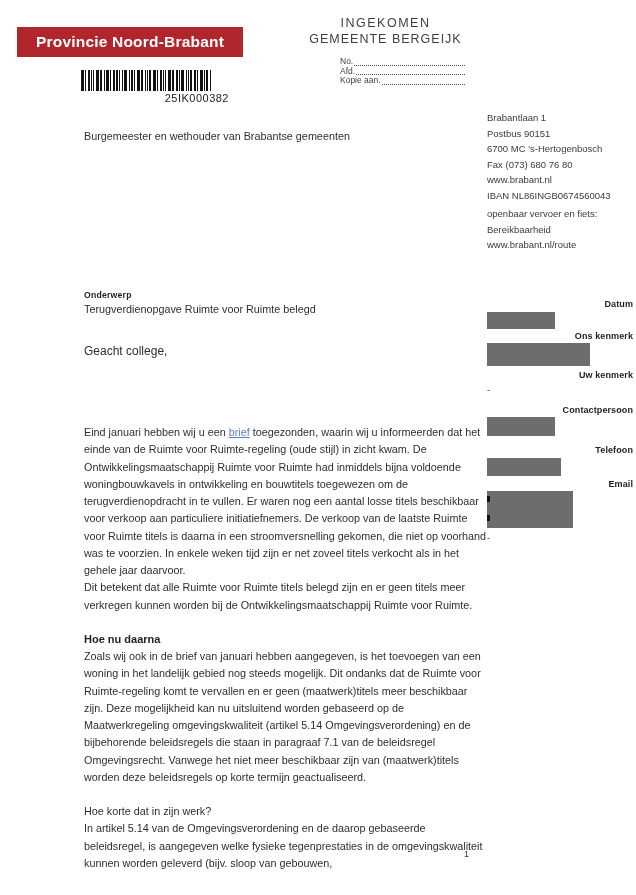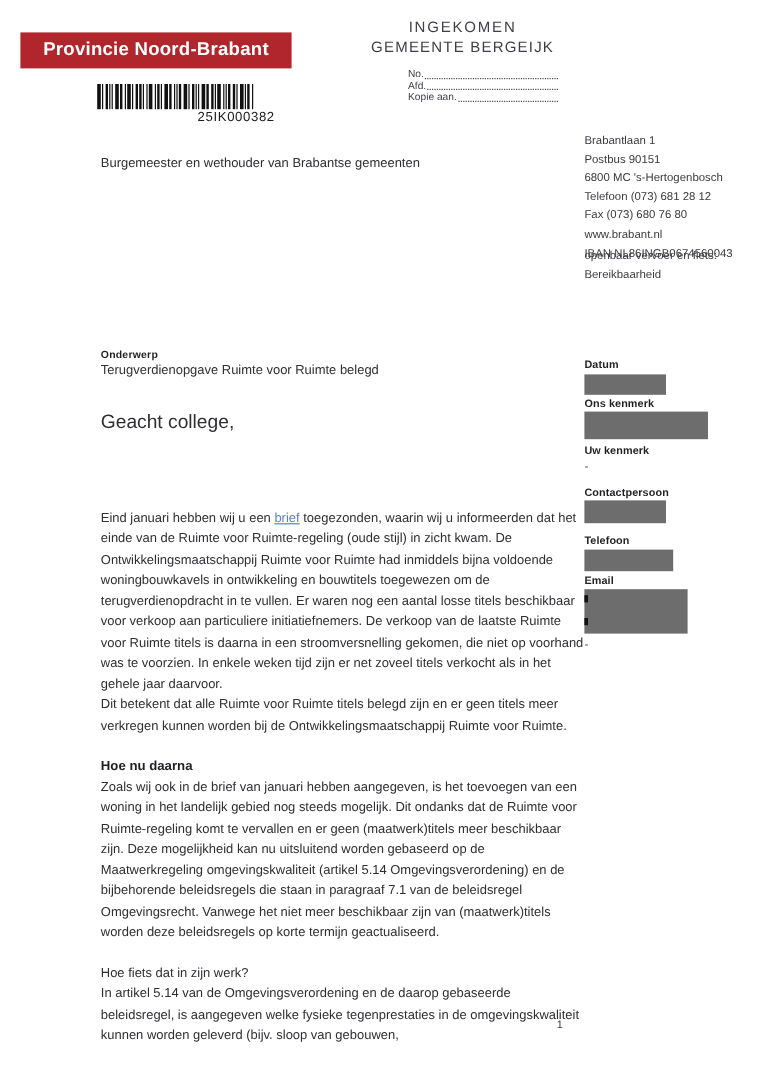--- a/index.html
+++ b/index.html
@@ -26,37 +26,37 @@
   .stamp-line2 { text-align:center; font-size:12.5px; letter-spacing:1px; margin-top:2px; }
   .stamp-date { text-align:center; font-size:14px; font-weight:bold; letter-spacing:1px; margin-top:13px; font-family:"DejaVu Sans Mono", monospace; }
   .stamp-fields { margin-top:11px; padding-left:22px; padding-right:8px; }
   .stamp-field { display:flex; align-items:flex-end; font-size:8.5px; line-height:9.5px; color:#3e3e47;padding-left:20px; }
   .stamp-field .leader { flex:1; border-bottom:1.6px dotted #4a4a52; margin-bottom:1px; margin-left:1px; }
   
   .contact { position:absolute; left:487px; top:64px; width:146px; font-size:9.5px; line-height:15.6px; color:#3a3a40;margin-top:46px; }
   .reach { position:absolute; left:487px; top:206px; width:146px; font-size:9.5px; line-height:15.6px; color:#3a3a40; }
   
   .meta { position:absolute; left:487px; top:299px; width:146px; }
-  .meta-label { font-size:9px; font-weight:bold; color:#1f1f24; letter-spacing:.1px; }
+  .meta-label { font-size:9px; font-weight:bold; color:#1f1f24; letter-spacing:.1px;text-align:right; }
   .redact { background:#6d6d6d; }
   .r-datum   { width:68px;  height:17px; margin:3px 0 2px 0; }
   .r-kenmerk { width:103px; height:23px; margin:2px 0 2px 0; }
   .meta-dash { font-size:9.5px; color:#3a3a40; margin:4px 0 10px 0; }
   .r-contact { width:68px;  height:19px; margin:2px 0 3px 0; }
   .r-telefoon{ width:74px;  height:18px; margin:3px 0 3px 0; }
   .r-email   { width:86px;  height:37px; margin:2px 0 2px 0; position:relative; }
   .r-email .tick { position:absolute; left:0; width:3px; height:6px; background:#111; }
   .tick-a { top:5px; } .tick-b { top:24px; }
   .gap-uw { margin-top:4px; } .gap-block { margin-top:9px; }
   
   .addressee { position:absolute; left:84px; top:130px; font-size:10.8px; color:#2e2e33; }
   .subject-block { position:absolute; left:84px; top:290px; }
   .subject-label { font-size:8.7px; font-weight:bold; letter-spacing:.2px; color:#1f1f24; }
   .subject-text { font-size:10.8px; margin-top:3px; color:#2e2e33; }
-  .salutation { position:absolute; left:84px; top:344px; font-size:16px; }
+  .salutation { position:absolute; left:84px; top:344px; font-size:12px; }
   .body { position:absolute; left:84px; top:424px; width:404px; font-size:10.8px; line-height:17.25px; color:#2e2e33; }
   .body a { color:#5b7fc4; text-decoration:underline; }
   .heading2 { font-weight:bold; font-size:11px; margin-top:17px; color:#1f1f24; }
   .para3 { margin-top:17px; }
   .page-number { position:absolute; left:464px; top:849px; font-size:9px; color:#3a3a40; }
 </style>
 </head>
 <body>
 
 <div class="page">
@@ -128,29 +128,29 @@
       <div class="stamp-field">
         <span>Kopie aan.</span>
         <span class="leader"></span>
       </div>
     </div>
   </div>
 
   <div class="contact">
     <div>Brabantlaan 1</div>
     <div>Postbus 90151</div>
-    <div>6800 MC 's-Hertogenbosch</div>
-    <div>Telefoon (073) 681 28 12</div>
+    <div>6700 MC 's-Hertogenbosch</div>
     <div>Fax (073) 680 76 80</div>
     <div>www.brabant.nl</div>
     <div>IBAN NL86INGB0674560043</div>
   </div>
   <div class="reach">
     <div>openbaar vervoer en fiets:</div>
     <div>Bereikbaarheid</div>
+    <div>www.brabant.nl/route</div>
   </div>
 
   <div class="meta">
     <div class="meta-label">Datum</div>
     <div class="redact r-datum"></div>
 
     <div class="meta-label">Ons kenmerk</div>
     <div class="redact r-kenmerk"></div>
 
     <div class="meta-label gap-uw">Uw kenmerk</div>
@@ -177,19 +177,19 @@
     <div class="subject-text">Terugverdienopgave Ruimte voor Ruimte belegd</div>
   </div>
 
   <div class="salutation">Geacht college,</div>
 
   <div class="body">
     <div><span>Eind januari hebben wij u een </span><a href="#">brief</a><span> toegezonden, waarin wij u informeerden dat het einde van de Ruimte voor Ruimte-regeling (oude stijl) in zicht kwam. De Ontwikkelingsmaatschappij Ruimte voor Ruimte had inmiddels bijna voldoende woningbouwkavels in ontwikkeling en bouwtitels toegewezen om de terugverdienopdracht in te vullen. Er waren nog een aantal losse titels beschikbaar voor verkoop aan particuliere initiatiefnemers. De verkoop van de laatste Ruimte voor Ruimte titels is daarna in een stroomversnelling gekomen, die niet op voorhand was te voorzien. In enkele weken tijd zijn er net zoveel titels verkocht als in het gehele jaar daarvoor.</span></div>
     <div>Dit betekent dat alle Ruimte voor Ruimte titels belegd zijn en er geen titels meer verkregen kunnen worden bij de Ontwikkelingsmaatschappij Ruimte voor Ruimte.</div>
     <div class="heading2">Hoe nu daarna</div>
     <div>Zoals wij ook in de brief van januari hebben aangegeven, is het toevoegen van een woning in het landelijk gebied nog steeds mogelijk. Dit ondanks dat de Ruimte voor Ruimte-regeling komt te vervallen en er geen (maatwerk)titels meer beschikbaar zijn. Deze mogelijkheid kan nu uitsluitend worden gebaseerd op de Maatwerkregeling omgevingskwaliteit (artikel 5.14 Omgevingsverordening) en de bijbehorende beleidsregels die staan in paragraaf 7.1 van de beleidsregel Omgevingsrecht. Vanwege het niet meer beschikbaar zijn van (maatwerk)titels worden deze beleidsregels op korte termijn geactualiseerd.</div>
-    <div class="para3">Hoe fiets dat in zijn werk?</div>
+    <div class="para3">Hoe korte dat in zijn werk?</div>
     <div>In artikel 5.14 van de Omgevingsverordening en de daarop gebaseerde beleidsregel, is aangegeven welke fysieke tegenprestaties in de omgevingskwaliteit kunnen worden geleverd (bijv. sloop van gebouwen,</div>
   </div>
 
   <div class="page-number">1</div>
 
 </div>
 
 </body></html>

